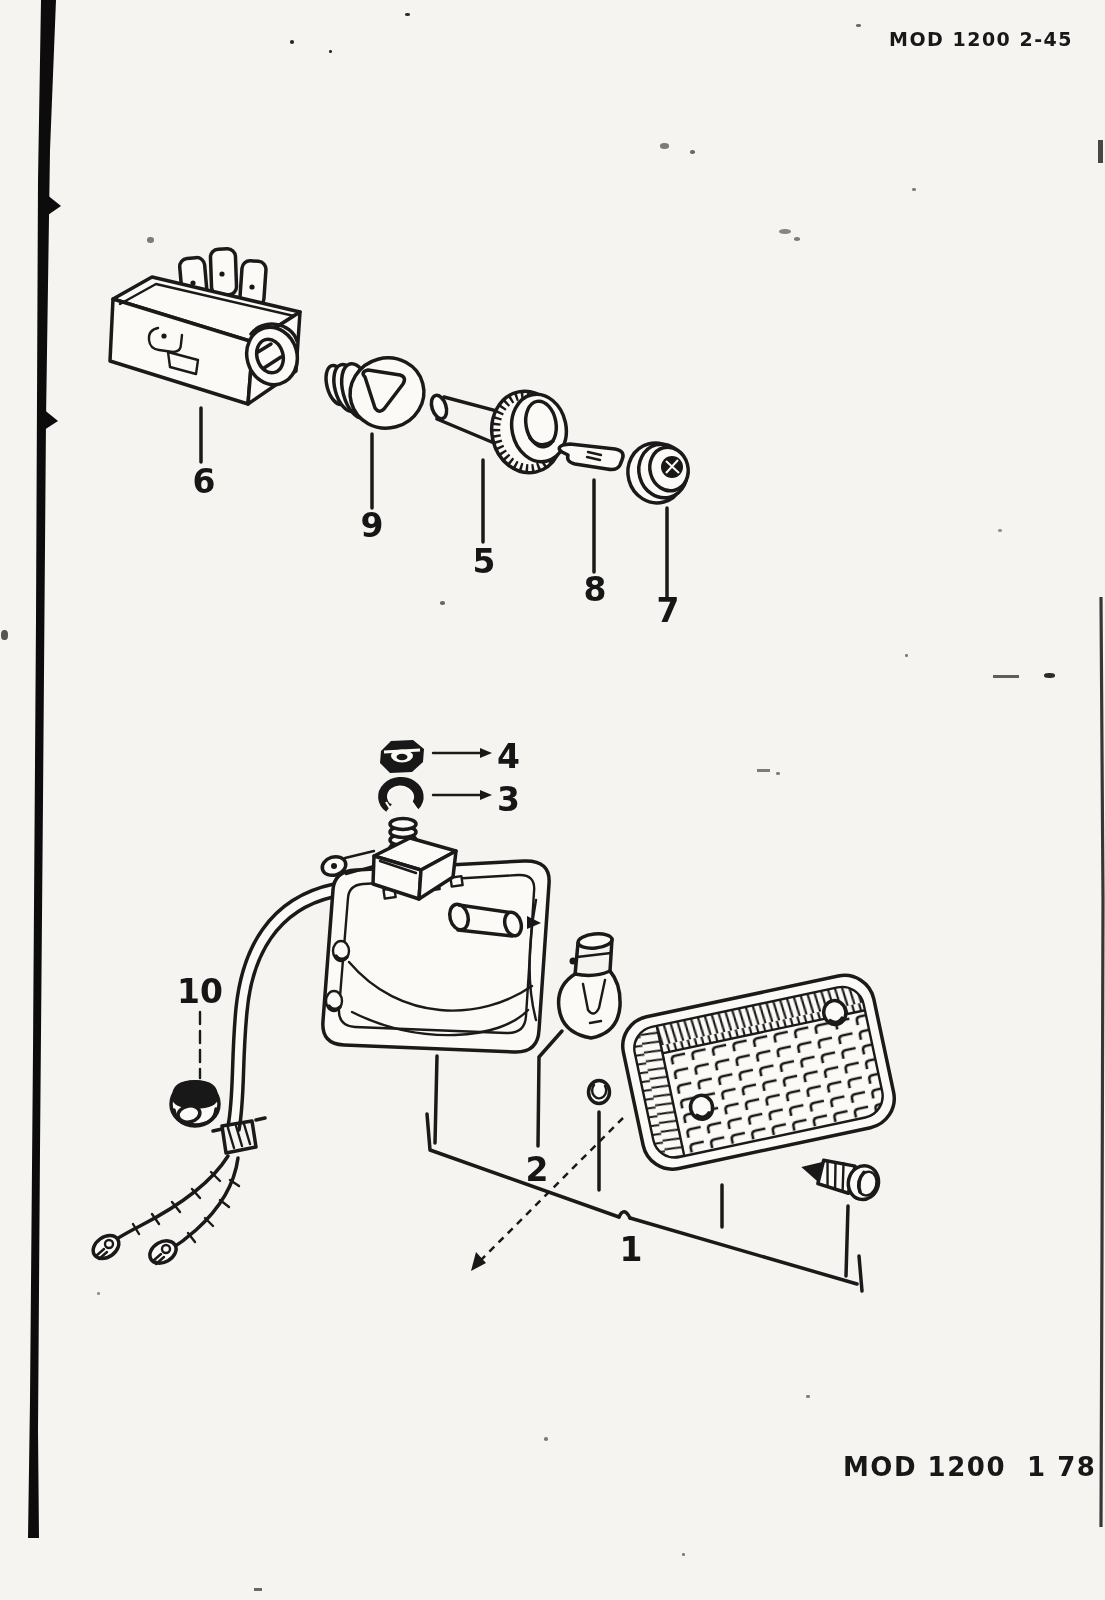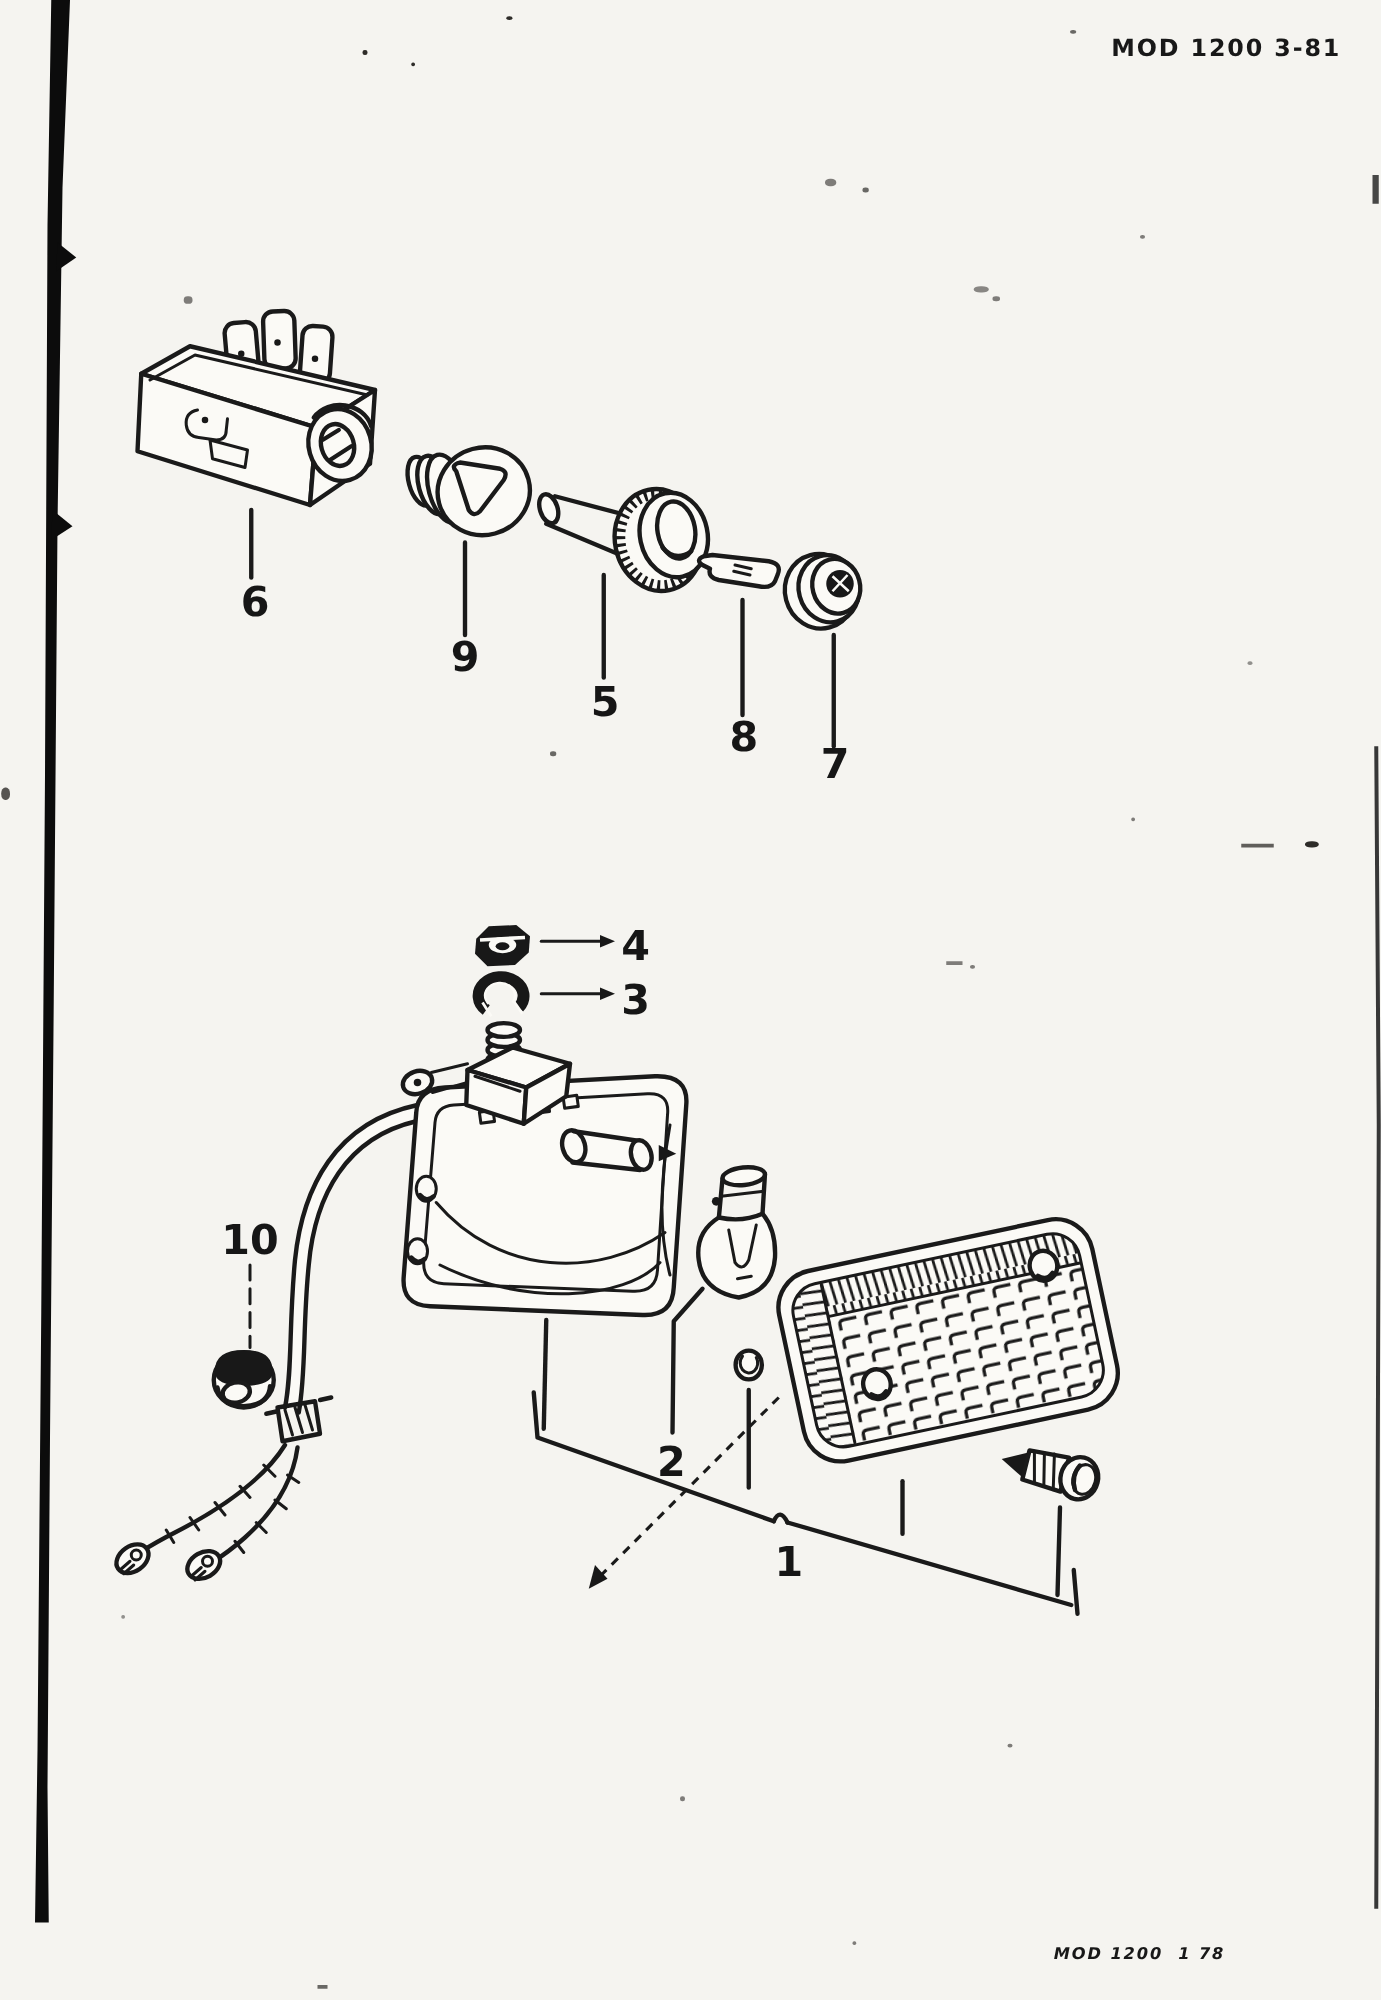--- a/index.html
+++ b/index.html
@@ -24,31 +24,31 @@
     position:absolute;top:28px;right:32px;
     font-size:19px;font-weight:bold;letter-spacing:1.5px;white-space:pre;
   }
   .page-num{
     position:absolute;top:48px;left:878px;
     font-size:102px;font-weight:bold;letter-spacing:5px;
     -webkit-text-stroke:2.5px #141414;
     line-height:1;
   }
   .footer-code{
-    position:absolute;top:1556px;left:843px;
-    font-size:13px;font-weight:bold;letter-spacing:1.5px;white-space:pre;font-style:italic;
+    position:absolute;top:1452px;left:843px;
+    font-size:26px;font-weight:bold;letter-spacing:1.5px;white-space:pre;
   }
   .speck{position:absolute;background:#2e2c29;border-radius:45%;}
 </style>
 </head>
 <body>
 
 <div class="page">
 
-  <div class="header-code">MOD 1200 3-81</div>
+  <div class="header-code">MOD 1200 2-45</div>
   <div class="footer-code">MOD 1200  1 78</div>
 
   <svg width="1105" height="1600" viewBox="0 0 1105 1600">
     <defs>
       <pattern id="cells" width="21" height="15" patternUnits="userSpaceOnUse">
         <path d="M4,12 L4,7 Q4,4 8,4 L18,4" stroke="#1a1a1a" stroke-width="2.6" fill="none"></path>
       </pattern>
       <pattern id="hatchV" width="7" height="27" patternUnits="userSpaceOnUse">
         <line x1="2.5" y1="0" x2="5" y2="27" stroke="#1a1a1a" stroke-width="2.2"></line>
       </pattern>

